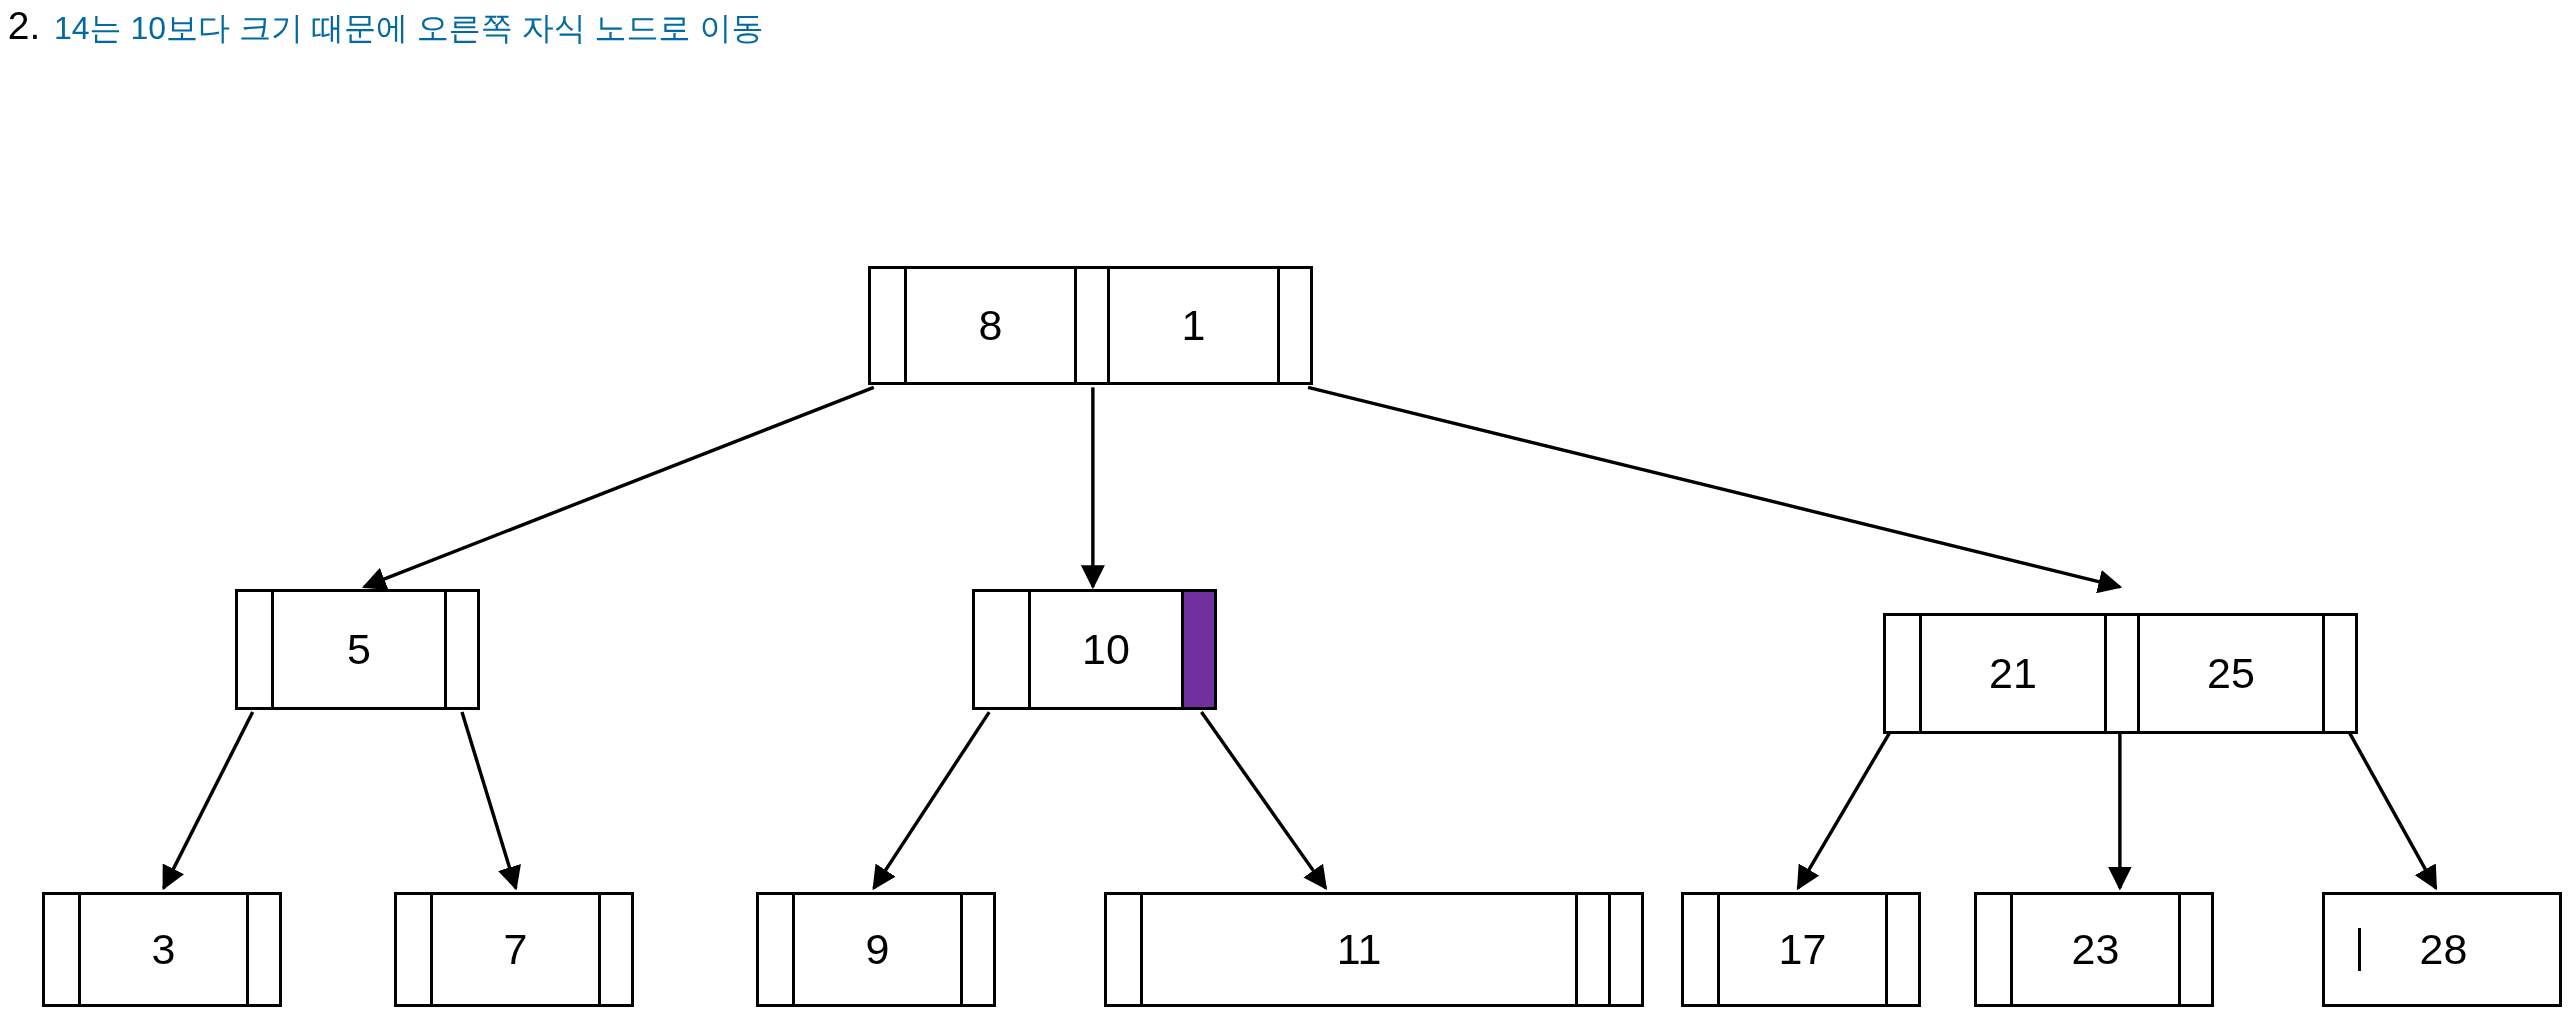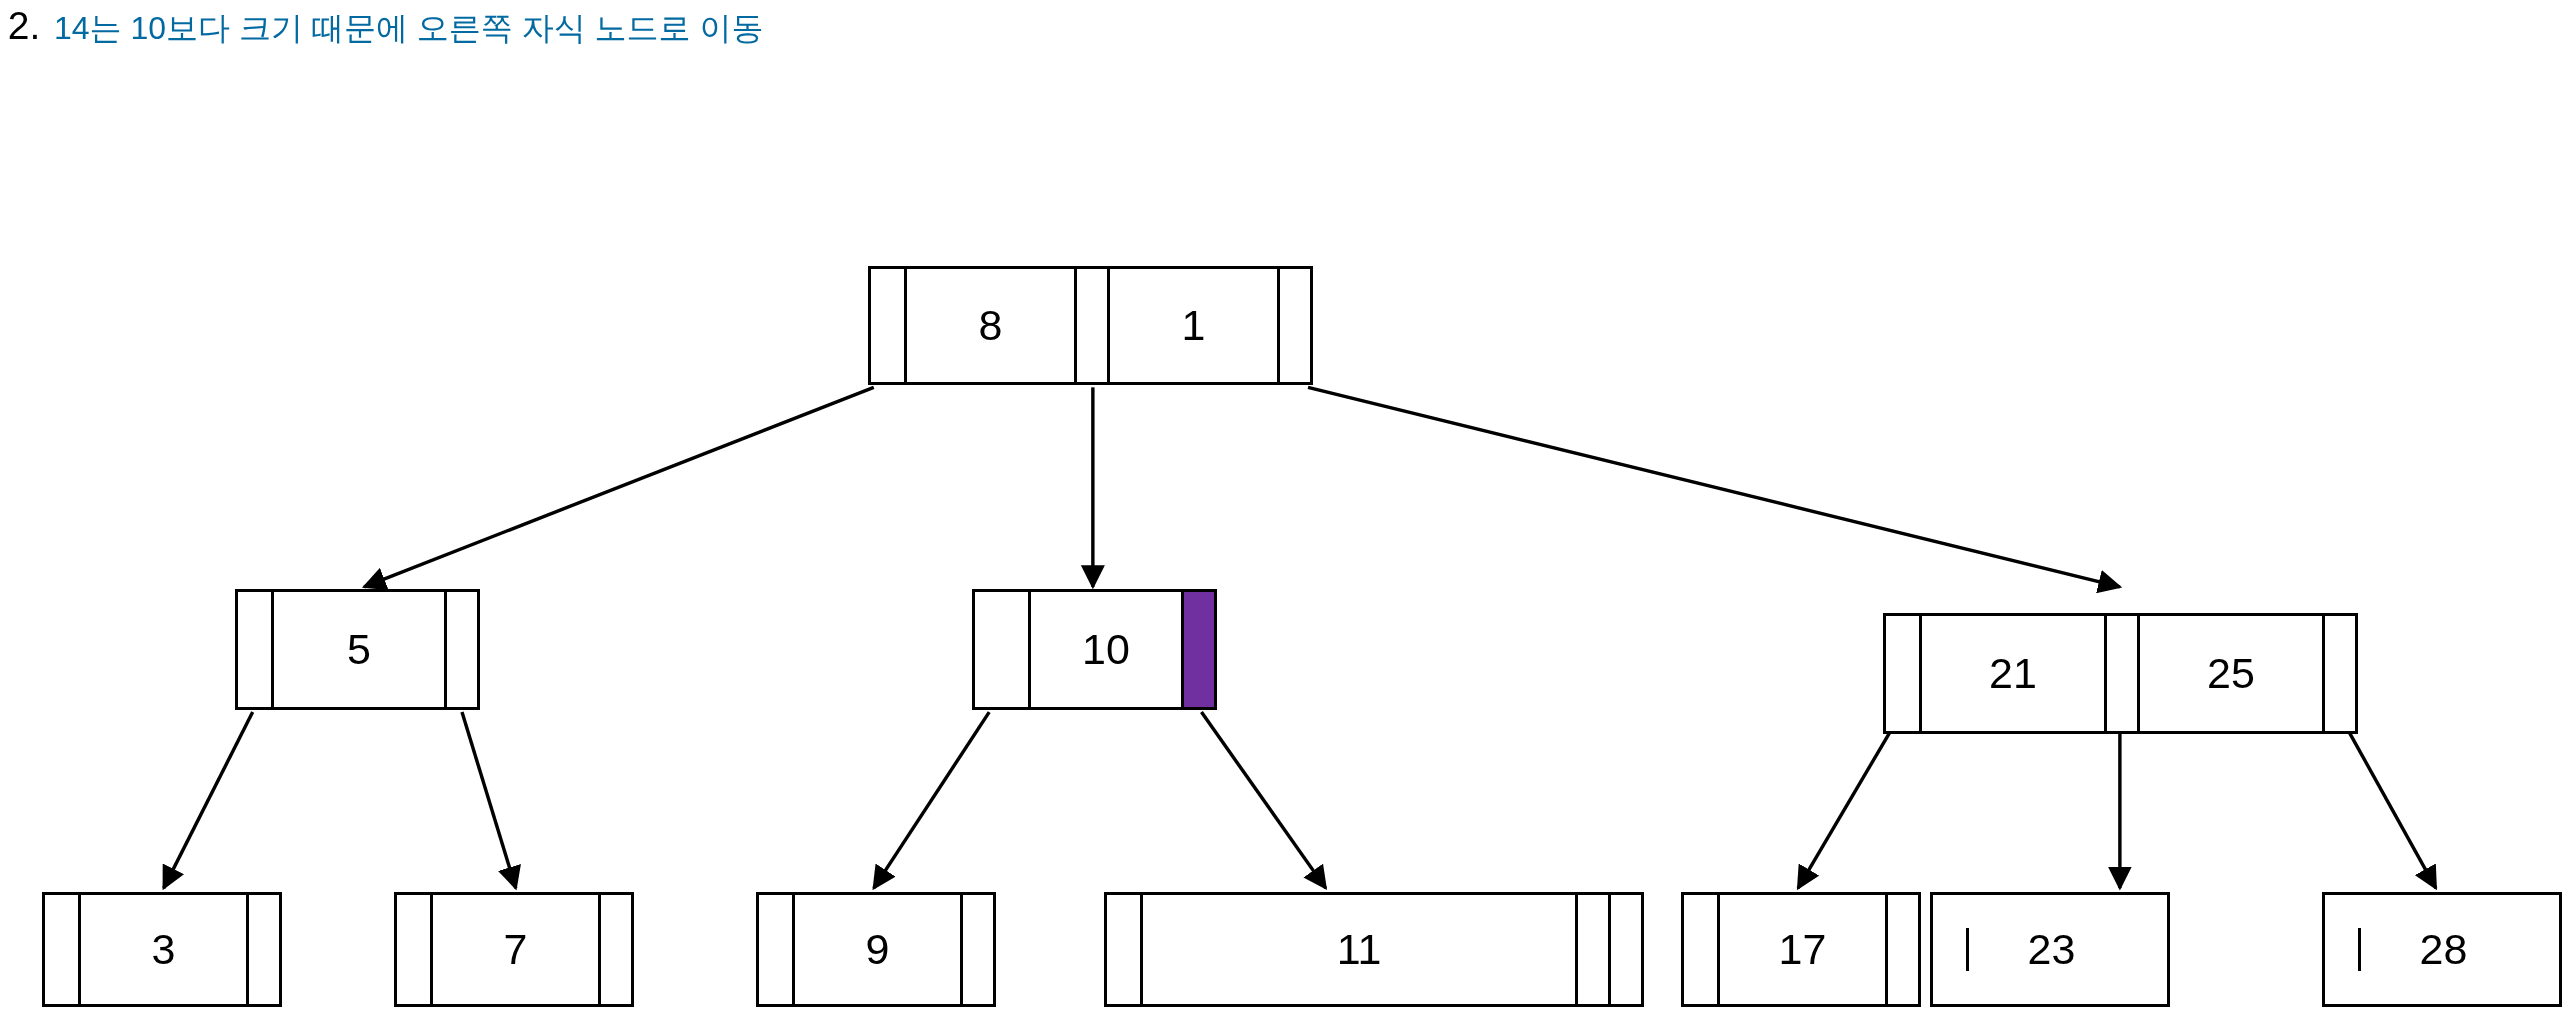--- a/index.html
+++ b/index.html
@@ -173,21 +173,21 @@
     <div class="cell ptr"></div>
     <div class="cell ptr"></div>
   </div>
 
   <div class="node" style="left:1681px; top:892px; width:240px; height:115px;text-align:center;">
     <div class="cell ptr"></div>
     <div class="cell key">17</div>
     <div class="cell ptr"></div>
   </div>
 
-  <div class="node" style="left:1930px; top:892px; width:240px; height:115px;align-items:center;">
+  <div class="node" style="left:1974px; top:892px; width:240px; height:115px;">
     <div class="cell ptr"></div>
     <div class="cell key">23</div>
     <div class="cell ptr"></div>
   </div>
 
   <div class="node" style="left:2322px; top:892px; width:240px; height:115px;align-items:center;">
     <div class="cell ptr"></div>
     <div class="cell key">28</div>
     <div class="cell ptr"></div>
   </div>

